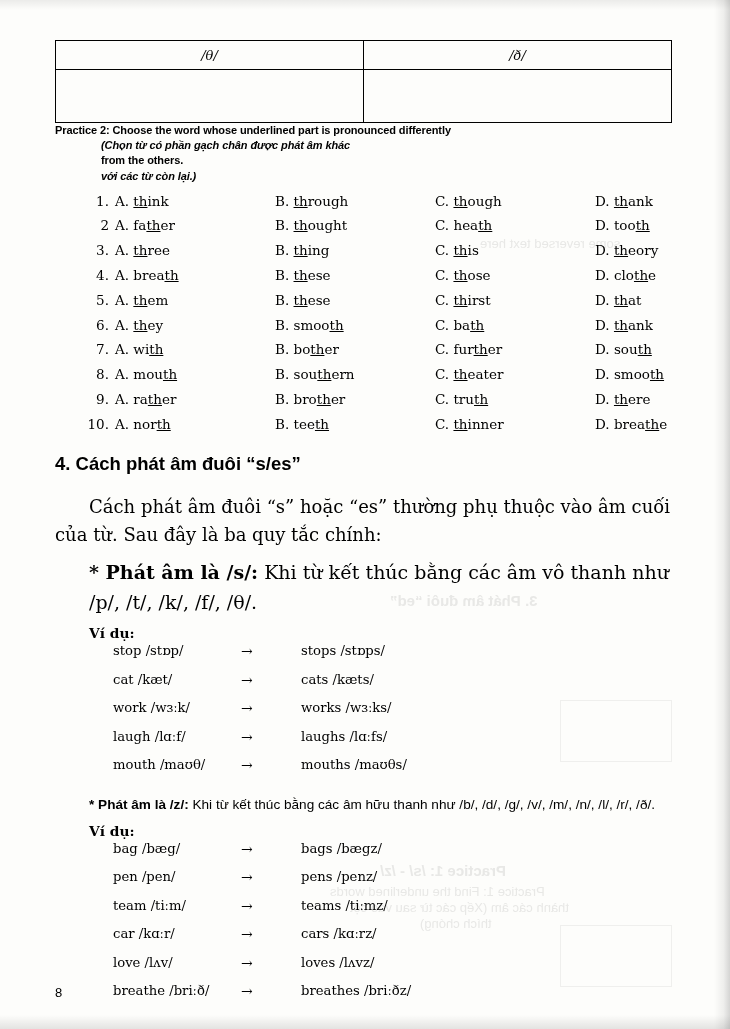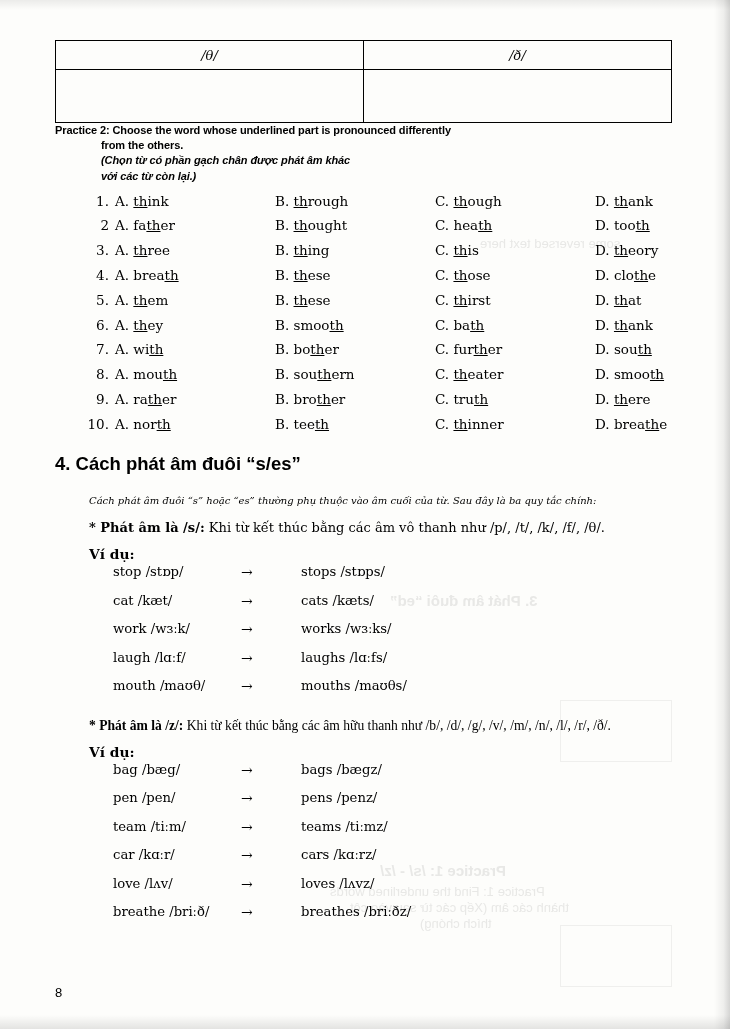--- a/index.html
+++ b/index.html
@@ -105,33 +105,32 @@
   
   h2.sec {
     font-family: "Liberation Sans", sans-serif;
     font-weight: bold;
     font-size: 18.5px;
     margin: 12px 0 18px 0;
   }
   
   p.par {
     font-family: "DejaVu Serif", serif;
-    font-size: 10px;
+    font-size: 18px;
     line-height: 1.55;
     margin: 4px 0 0 0;
     text-align: left;
-    font-style: italic;
   }
   p.par.indent { text-indent: 34px; }
   .b { font-weight: bold; }
   .rule {
     margin-top: 10px;
     padding-left: 34px;
     font-family: "DejaVu Serif", serif;
-    font-size: 13px;
+    font-size: 19px;
     line-height: 1.55;
   }
   .rule .b { font-weight: bold; }
   .vd {
     margin-top: 8px;
     padding-left: 34px;
     font-family: "DejaVu Serif", serif;
     font-size: 13.8px;
     font-weight: bold;
   }
@@ -146,21 +145,21 @@
     height: 28.5px;
     padding-left: 58px;
   }
   .exrow .src { width: 128px; }
   .exrow .arr {
     width: 60px;
     font-size: 14px;
   }
   .exrow .dst { width: 200px; }
   .smallrules {
-    font-family: Liberation Serif, serif;
+    font-family: Liberation Sans, sans-serif;
     font-size: 13.6px;
     line-height: 1.55;
   }
   .pageno {
     position: absolute;
     left: 55px;
     top: 985px;
     font-family: "Liberation Sans", sans-serif;
     font-size: 13px;
   }
@@ -213,22 +212,22 @@
       <tr>
         <td class="body"></td>
         <td class="body"></td>
       </tr>
     </tbody>
       </table>
 
     <div class="practice">
       <span class="lbl">Practice 2:</span>
       <span>Choose the word whose underlined part is pronounced differently</span>
+      <span class="ind vi">(Chọn từ có phần gạch chân được phát âm khác</span>
       <span class="ind">from the others.</span>
-      <span class="ind vi">(Chọn từ có phần gạch chân được phát âm khác</span>
       <span class="ind vi">với các từ còn lại.)</span>
     </div>
 
     <div class="qlist" id="question-list">
         <div class="qrow">
           <span class="qnum">1.</span>
           <span class="opt"><span>A. </span><span><span class="u">th</span>ink</span></span>
           <span class="opt"><span>B. </span><span><span class="u">th</span>rough</span></span>
           <span class="opt"><span>C. </span><span><span class="u">th</span>ough</span></span>
           <span class="opt d"><span>D. </span><span><span class="u">th</span>ank</span></span>

